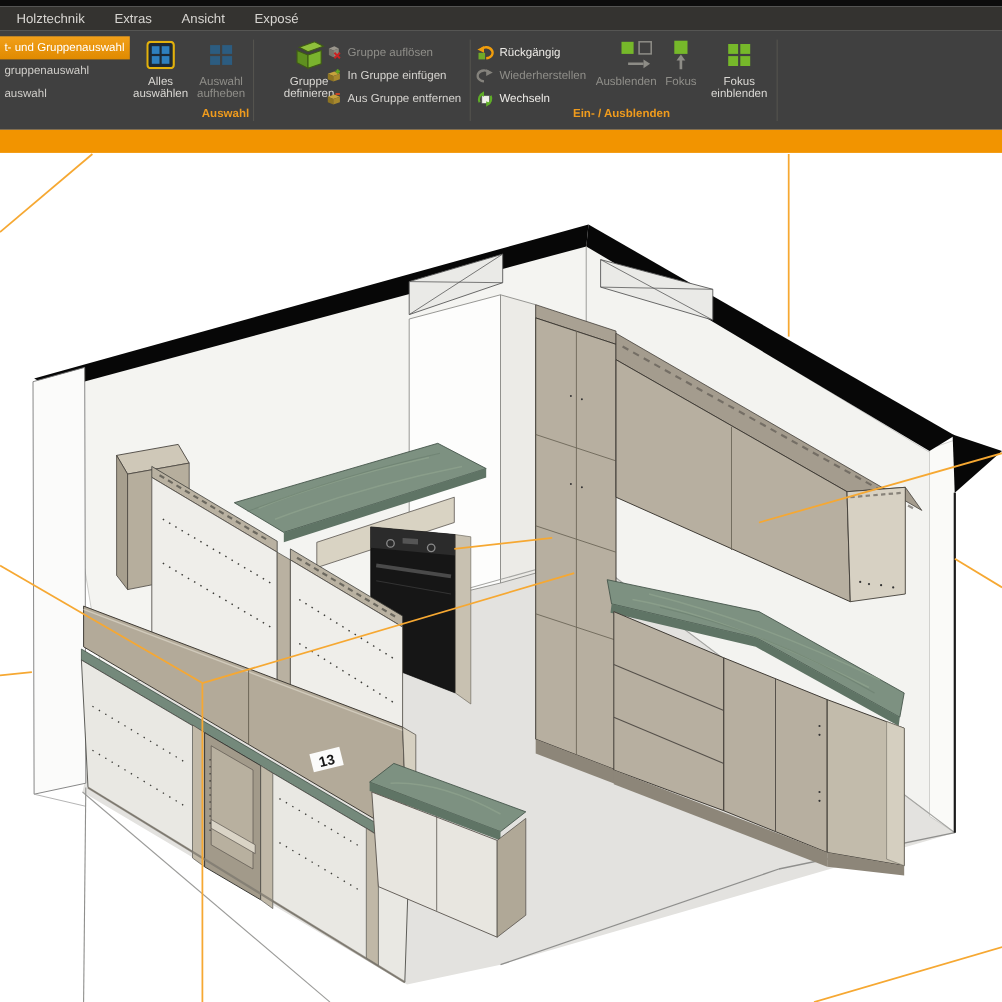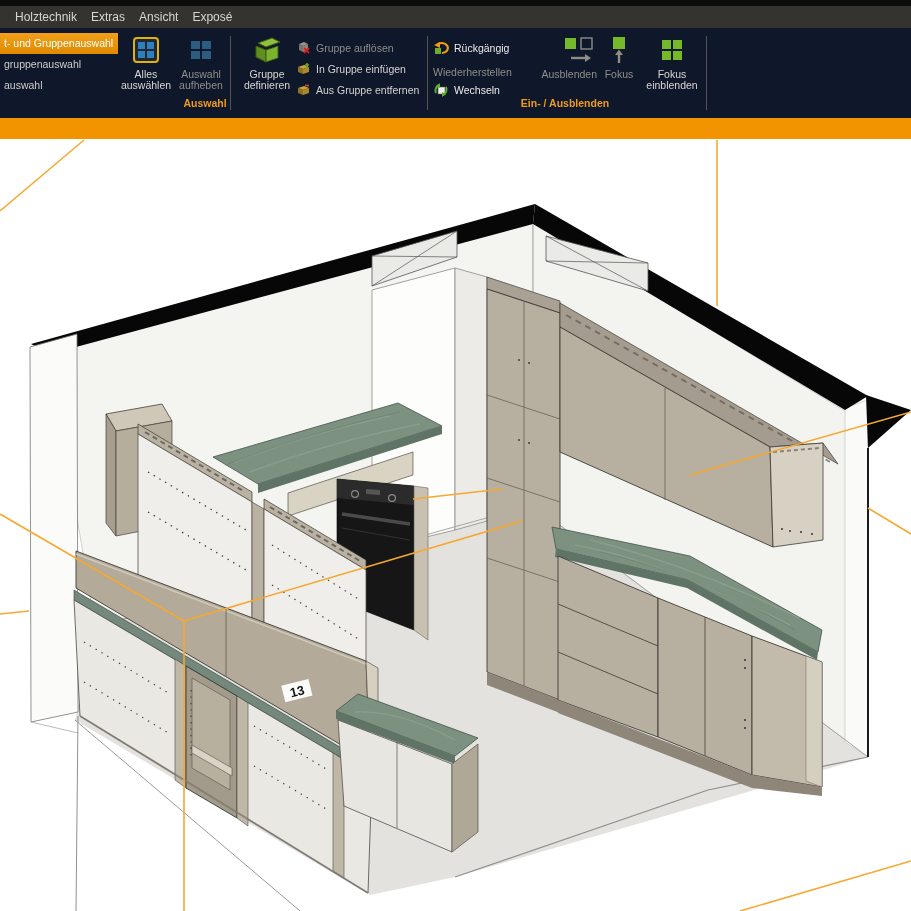--- a/index.html
+++ b/index.html
@@ -1,23 +1,23 @@
 <!DOCTYPE html>
 <html><head>
 <meta charset="utf-8">
 <style>
   html,body{margin:0;padding:0;background:#fff;}
   body{width:911px;height:911px;position:relative;overflow:hidden;
        font-family:"Liberation Sans",sans-serif;}
   
   .topstrip{position:absolute;left:0;top:0;width:911px;height:6px;background:#0c0c0c;}
   .menubar{position:absolute;left:0;top:6px;width:911px;height:22px;background:#343330;
-           display:flex;align-items:center;gap:14px;padding-left:15px;box-sizing:border-box;}
+           display:flex;align-items:center;gap:27px;padding-left:15px;box-sizing:border-box;}
   .menubar span{font-size:12px;color:#d8d6d2;cursor:default;}
-  .ribbon{position:absolute;left:0;top:28px;width:911px;height:90px;background:#0f172a;}
+  .ribbon{position:absolute;left:0;top:28px;width:911px;height:90px;background:#404040;}
   .orangebar{position:absolute;left:0;top:118px;width:911px;height:21px;background:#F29400;}
   .sep{position:absolute;top:8px;width:1px;height:74px;background:#54534e;}
   
   .modes{position:absolute;left:0;top:5px;width:118px;}
   .mode{height:21px;line-height:21px;font-size:10.5px;color:#cfcdc9;padding-left:4px;
         white-space:nowrap;overflow:hidden;}
   .mode.sel{background:linear-gradient(#f2a01a,#e08a00);color:#fff;}
   
   .rbtn{position:absolute;top:8px;display:flex;flex-direction:column;align-items:center;}
   .rbtn .ic{height:28px;display:flex;align-items:center;justify-content:center;}
@@ -76,21 +76,21 @@
         <rect x="3" y="14" width="9" height="8" fill="#2c5c80"></rect>
           <rect x="14" y="14" width="9" height="8" fill="#2c5c80"></rect>
         </svg>
     </div>
     <div class="lbl">Auswahl aufheben</div>
   </div>
 
   <div class="glabel" style="left:140px;width:130px;">Auswahl</div>
   <div class="sep" style="left:230px;"></div>
 
-  <div class="rbtn" style="left:238px;width:58px;align-items:center;">
+  <div class="rbtn" style="left:252px;width:58px;align-items:center;">
     <div class="ic">
       <svg width="34" height="30">
         <polygon points="8,8 22,3 30,7 16,12" fill="#8fc03c" stroke="#3f5b14" stroke-width="1"></polygon>
         <polygon points="6,11 16,15 16,27 6,22" fill="#5f901f" stroke="#3f5b14" stroke-width="1"></polygon>
         <polygon points="16,15 28,11 28,23 16,27" fill="#7ab32e" stroke="#3f5b14" stroke-width="1"></polygon>
       </svg>
     </div>
     <div class="lbl">Gruppe definieren</div>
   </div>
 
@@ -126,21 +126,21 @@
   <div class="sep" style="left:427px;"></div>
 
   <div class="rrow bright" style="left:433px;top:10px;align-items:center;">
     <svg width="16" height="16">
       <rect x="2" y="8" width="6" height="6" fill="#6faa28"></rect>
       <path d="M4,5 A6,5 0 1 1 9,13" fill="none" stroke="#f09d0c" stroke-width="2.2"></path>
       <polygon points="1,5 7,2 7,8" fill="#f09d0c"></polygon>
       </svg>
     <span class="t">Rückgängig</span>
   </div>
-  <div class="rrow dis" style="left:433px;top:31px;flex-direction:column;">
+  <div class="rrow dis" style="left:433px;top:31px;">
     <svg width="16" height="16">
       <path d="M12,5 A6,5 0 1 0 7,13" fill="none" stroke="#84827c" stroke-width="2.2"></path>
       <polygon points="15,5 9,2 9,8" fill="#84827c"></polygon>
       </svg>
     <span class="t">Wiederherstellen</span>
   </div>
   <div class="rrow bright" style="left:433px;top:52px;">
     <svg width="16" height="16">
       <rect x="5" y="5" width="7" height="7" fill="#efefe9" stroke="#555" stroke-width="0.6"></rect>
       <path d="M3,11 A6,6 0 0 1 6,3" fill="none" stroke="#5fae27" stroke-width="2"></path>

